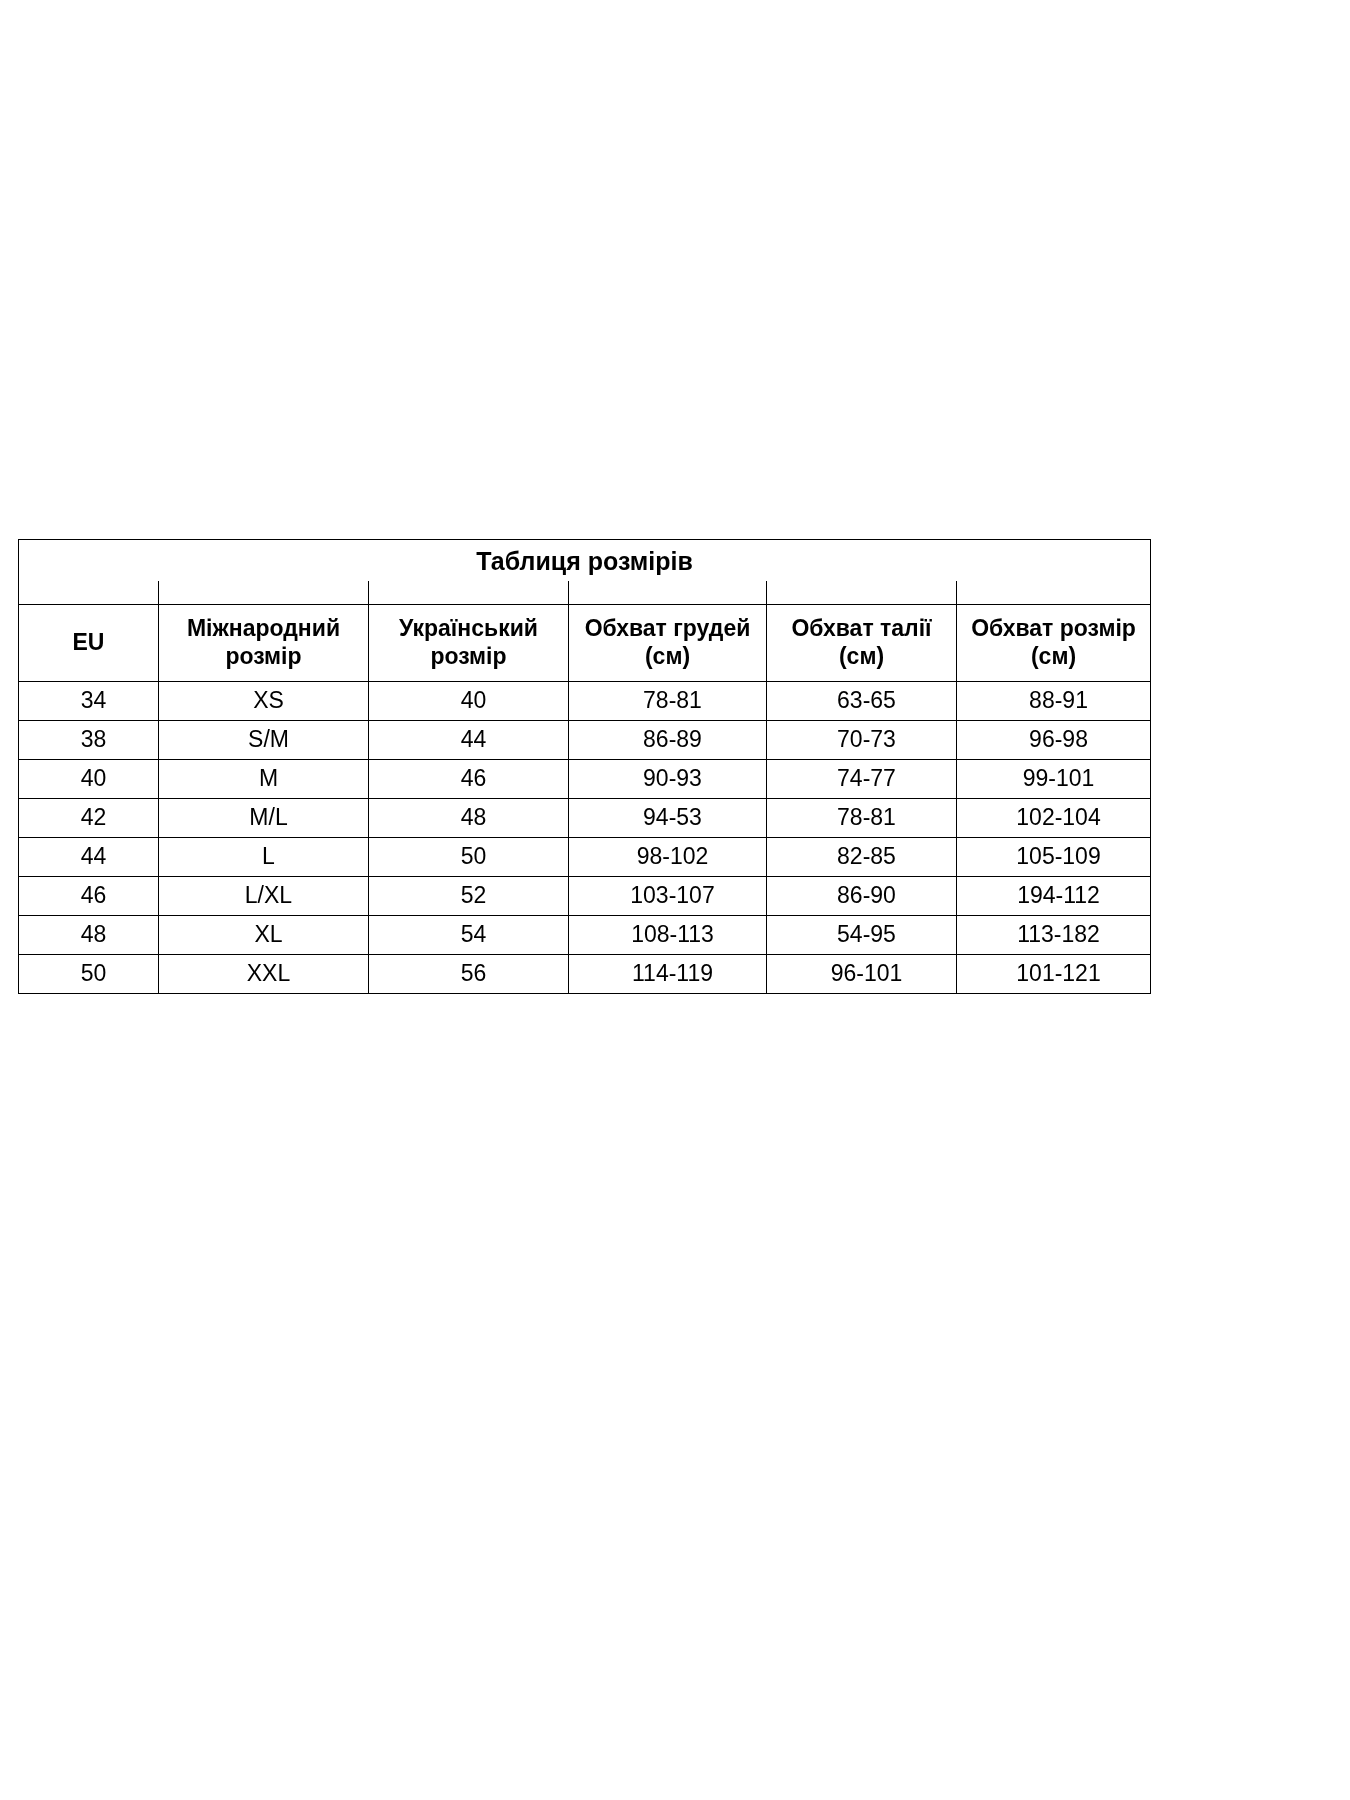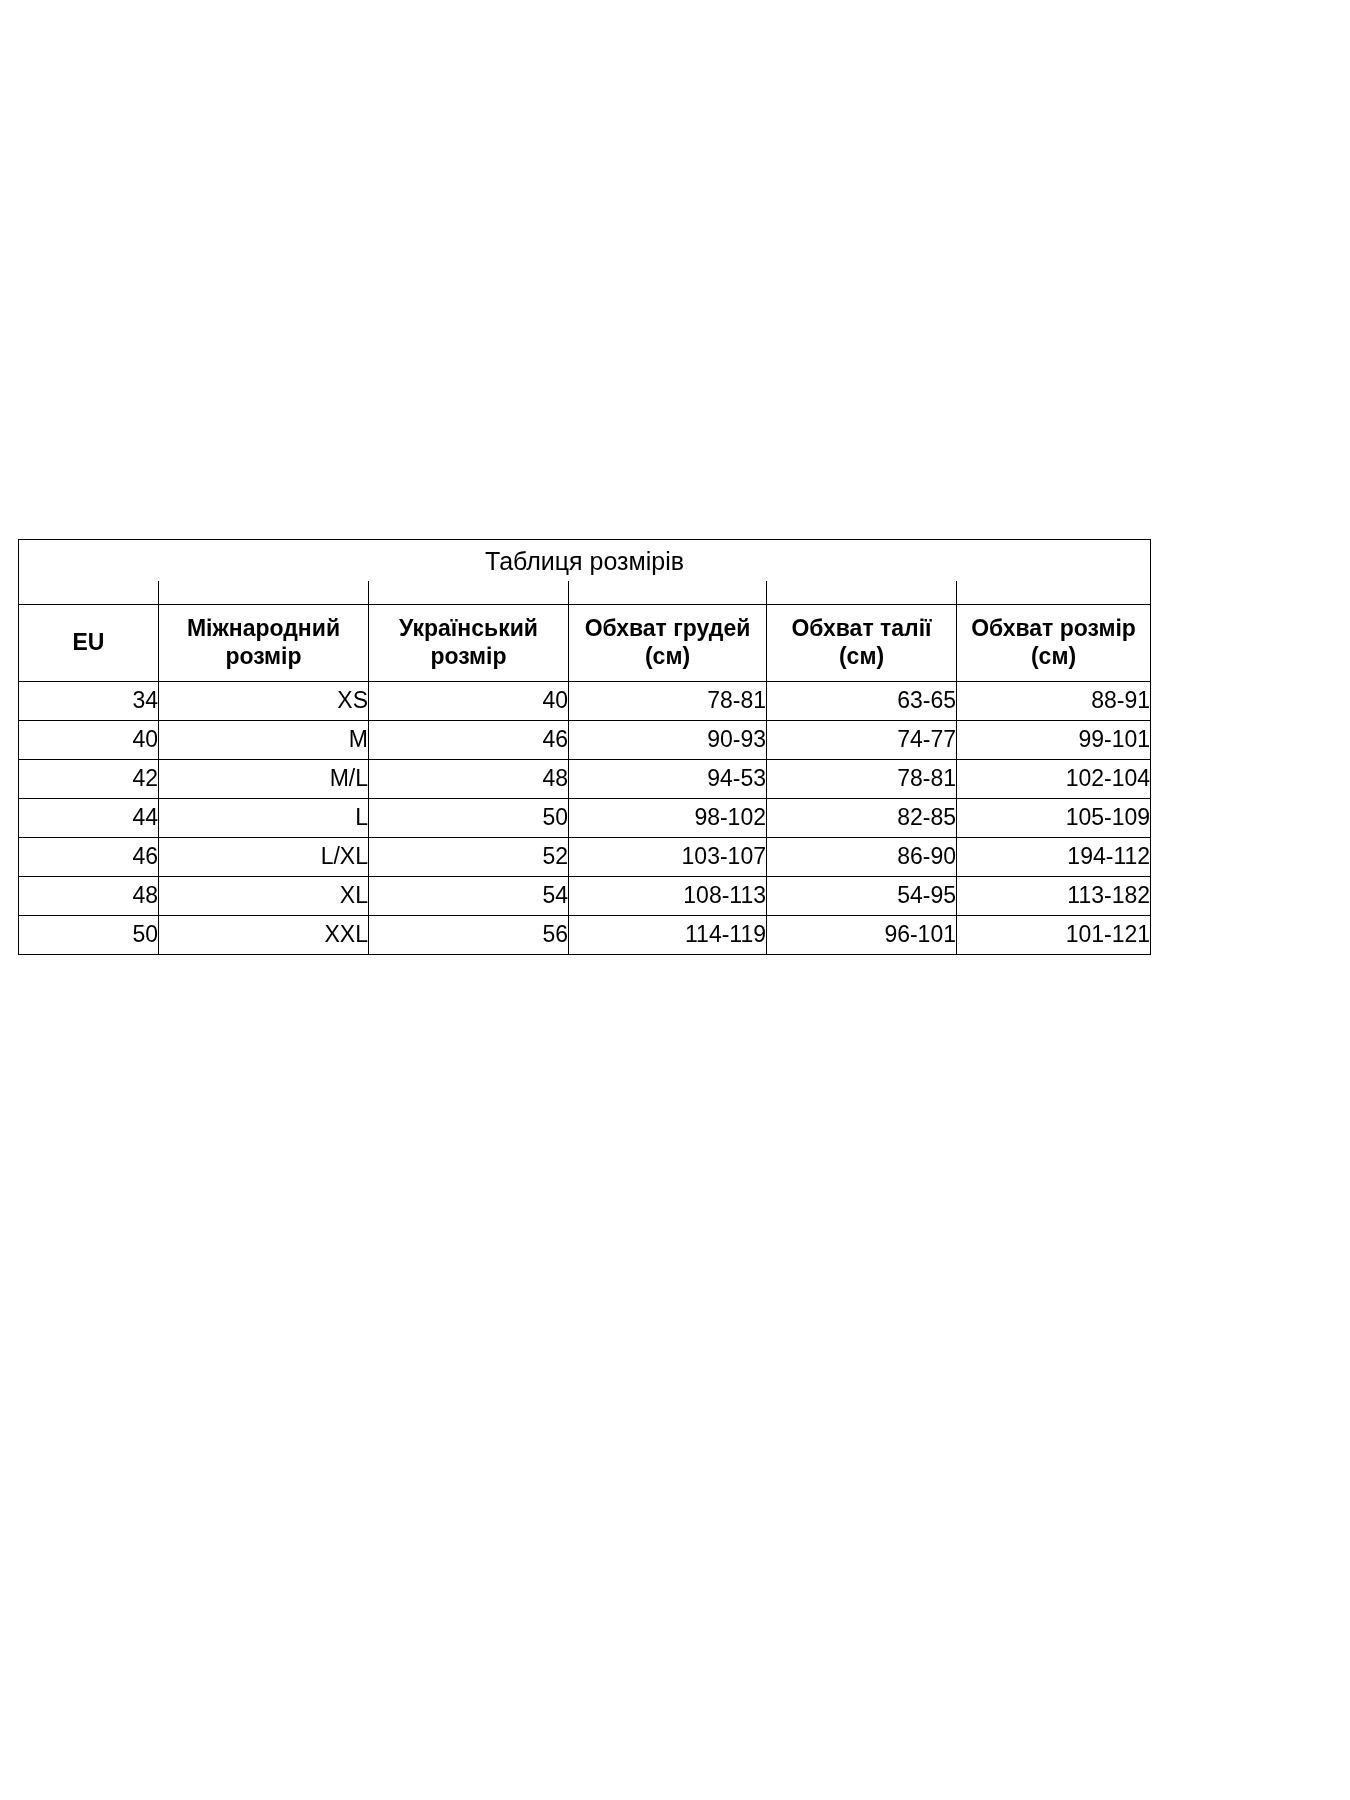--- a/index.html
+++ b/index.html
@@ -35,21 +35,21 @@
     vertical-align: middle;
     font-size: 21px;
     line-height: 1.2;
   }
 
   
   tr.title-row td {
     border: 1px solid #000000;
     border-bottom: none;
     text-align: center;
-    font-weight: normal;
+    font-weight: bold;
     font-size: 25px;
     height: 41px;
     padding: 0 4px;
   }
 
   
   tr.spacer-row td {
     border-left: 1px solid #000000;
     border-right: 1px solid #000000;
     border-top: none;
@@ -64,21 +64,21 @@
     font-weight: bold;
     font-size: 23px;
     text-align: center;
     height: 72px;
     padding: 2px 6px;
   }
 
   tr.data-row td {
     height: 38px;
     padding: 0 0 0 10px;
-    text-align: right;
+    text-align: center;
     font-size: 23px;
     font-weight: normal;
   }
 
   tr.data-row td.col-eu {
     padding-left: 10px;
   }
 
   
   col.c0 { width: 140px; }
@@ -124,20 +124,28 @@
 
       <tr class="data-row">
         <td class="col-eu">34</td>
         <td>XS</td>
         <td>40</td>
         <td>78-81</td>
         <td>63-65</td>
         <td>88-91</td>
       </tr>
       <tr class="data-row">
+        <td class="col-eu">38</td>
+        <td>S/M</td>
+        <td>44</td>
+        <td>86-89</td>
+        <td>70-73</td>
+        <td>96-98</td>
+      </tr>
+      <tr class="data-row">
         <td class="col-eu">40</td>
         <td>M</td>
         <td>46</td>
         <td>90-93</td>
         <td>74-77</td>
         <td>99-101</td>
       </tr>
       <tr class="data-row">
         <td class="col-eu">42</td>
         <td>M/L</td>

